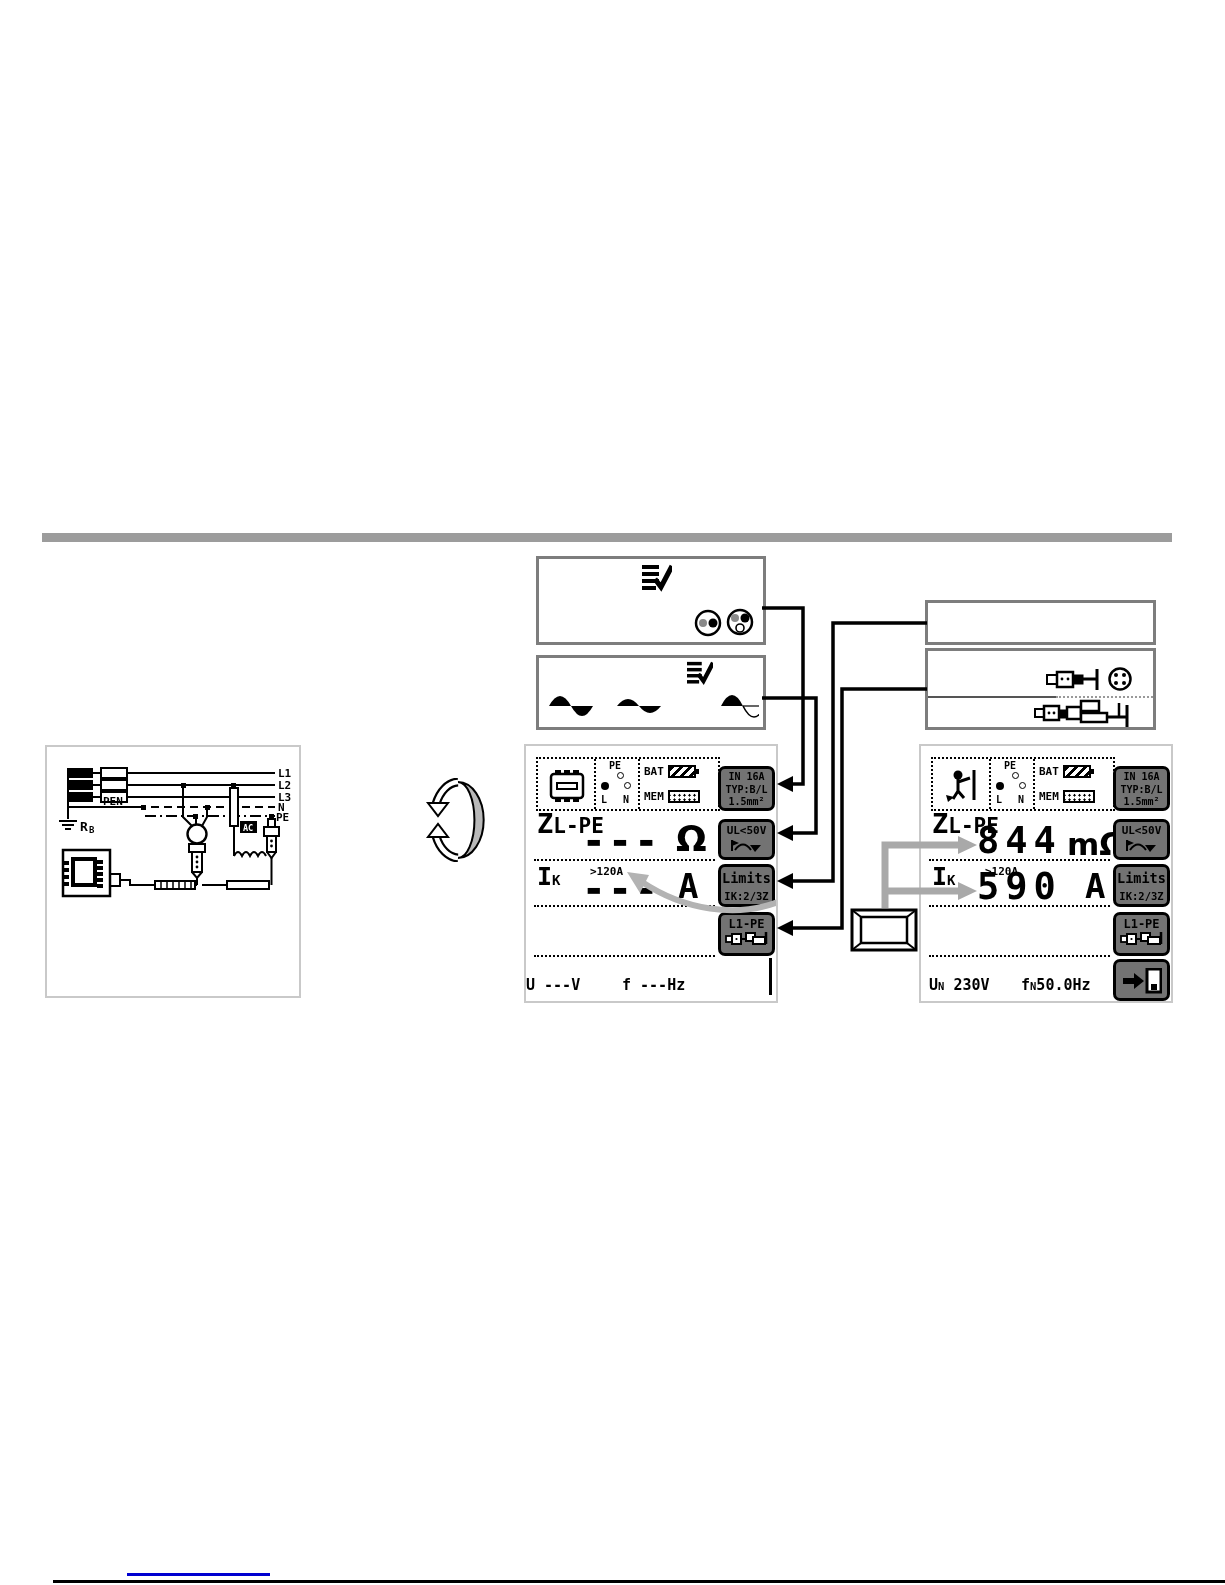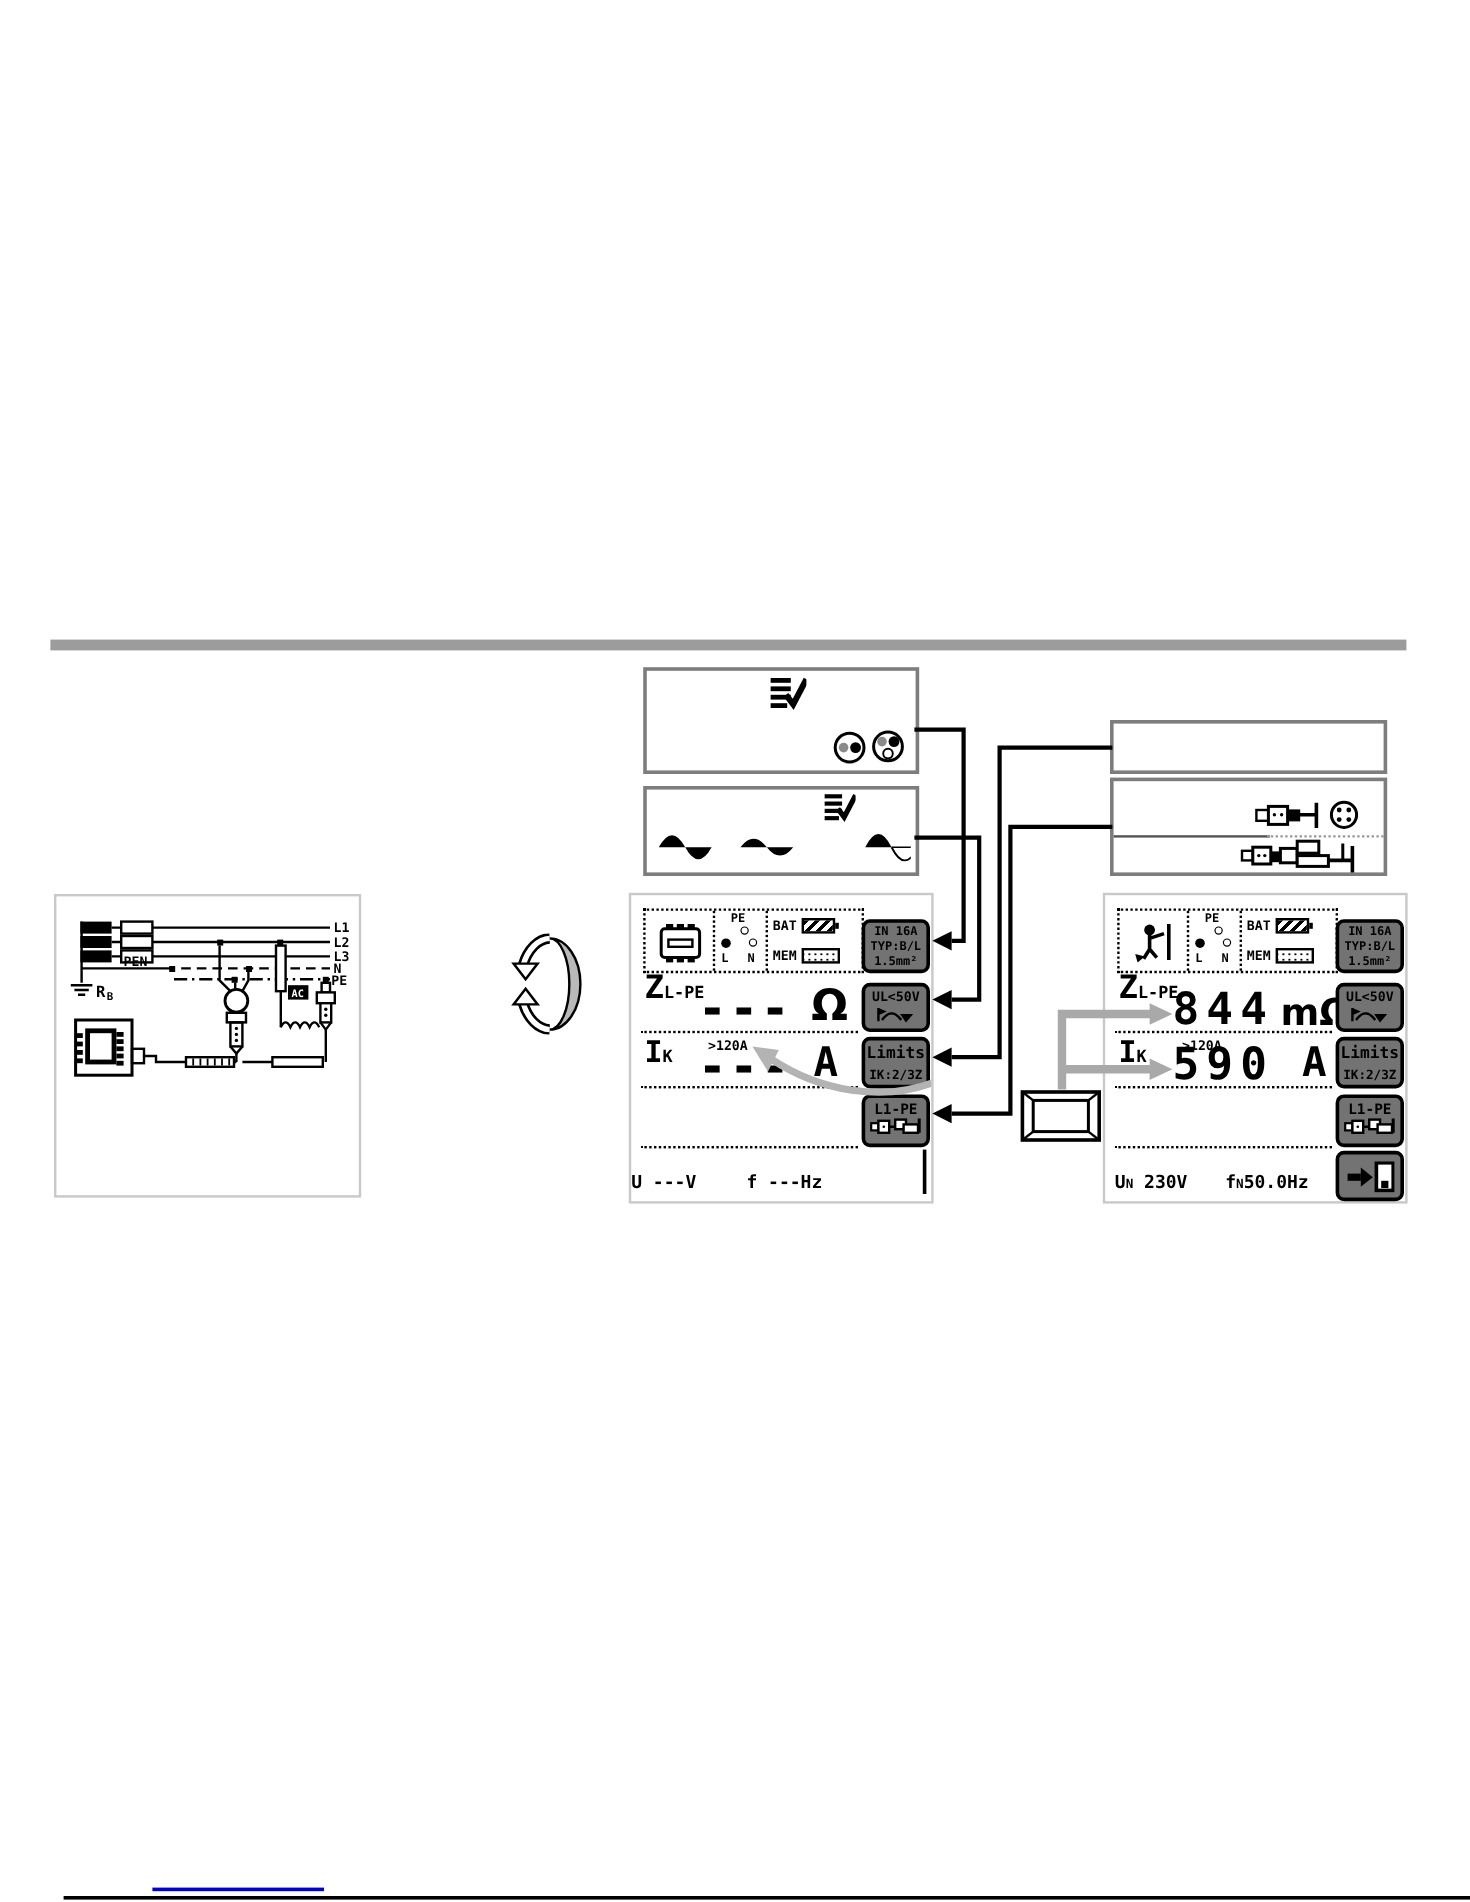--- a/index.html
+++ b/index.html
@@ -48,21 +48,21 @@
         background:#737373; text-align:center; font-family:"DejaVu Sans Mono",monospace; font-weight:bold; }
   .sk1 { top:20px; height:45px; font-size:10px; line-height:12.5px; padding-top:2px; }
   .sk2 { top:73px; height:41px; font-size:11px; padding-top:2px; }
   .sk3 { top:118px; height:43px; font-size:13.5px; line-height:18px; padding-top:2px; }
   .sk3 .sub2 { font-size:10.5px; }
   .sk4 { top:166px; height:44px; font-size:12px; padding-top:2px; }
   .sk5 { top:213px; height:42px; padding-top:6px; }
 
   .zlab { left:11px; top:62px; white-space:nowrap; }
   .zlab .big { font-family:"DejaVu Sans Mono",monospace; font-weight:bold; font-size:27px; }
-  .zlab .sub { font-family:"DejaVu Sans Mono",monospace; font-weight:bold; font-size:14px; }
+  .zlab .sub { font-family:"DejaVu Sans Mono",monospace; font-weight:bold; font-size:21px; }
   .iklab { left:11px; top:116px; white-space:nowrap; }
   .iklab .big { font-family:"DejaVu Sans Mono",monospace; font-weight:bold; font-size:25px; }
   .iklab .sub { font-family:"DejaVu Sans Mono",monospace; font-weight:bold; font-size:14px; }
   .range { left:64px; top:119px; font-size:11px; font-family:"DejaVu Sans Mono",monospace; font-weight:bold; }
   .dashes { font-family:"DejaVu Sans",sans-serif; font-size:16px; letter-spacing:3px; white-space:pre; }
   .bigval { font-family:"DejaVu Sans Mono",monospace; font-weight:bold; font-size:37px;
             letter-spacing:6px; line-height:1; white-space:nowrap; }
   .unit { font-weight:bold; }
   .sep { left:8px; width:181px; height:0; border-top:2px dotted #000; }
   .s1 { top:113px; } .s2 { top:159px; } .s3 { top:209px; }

